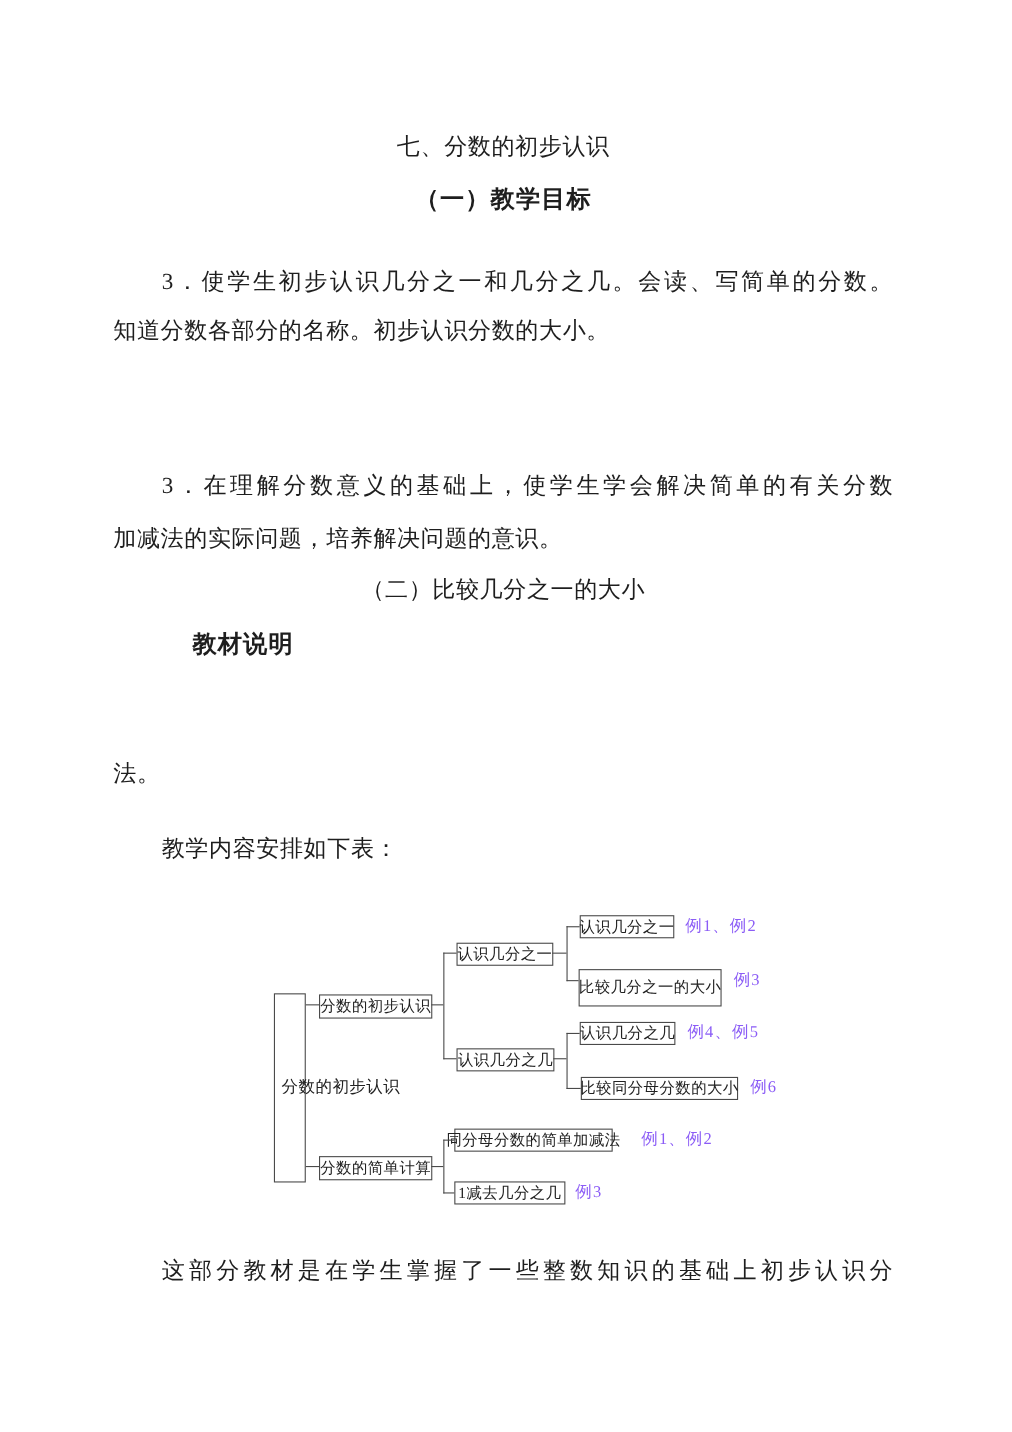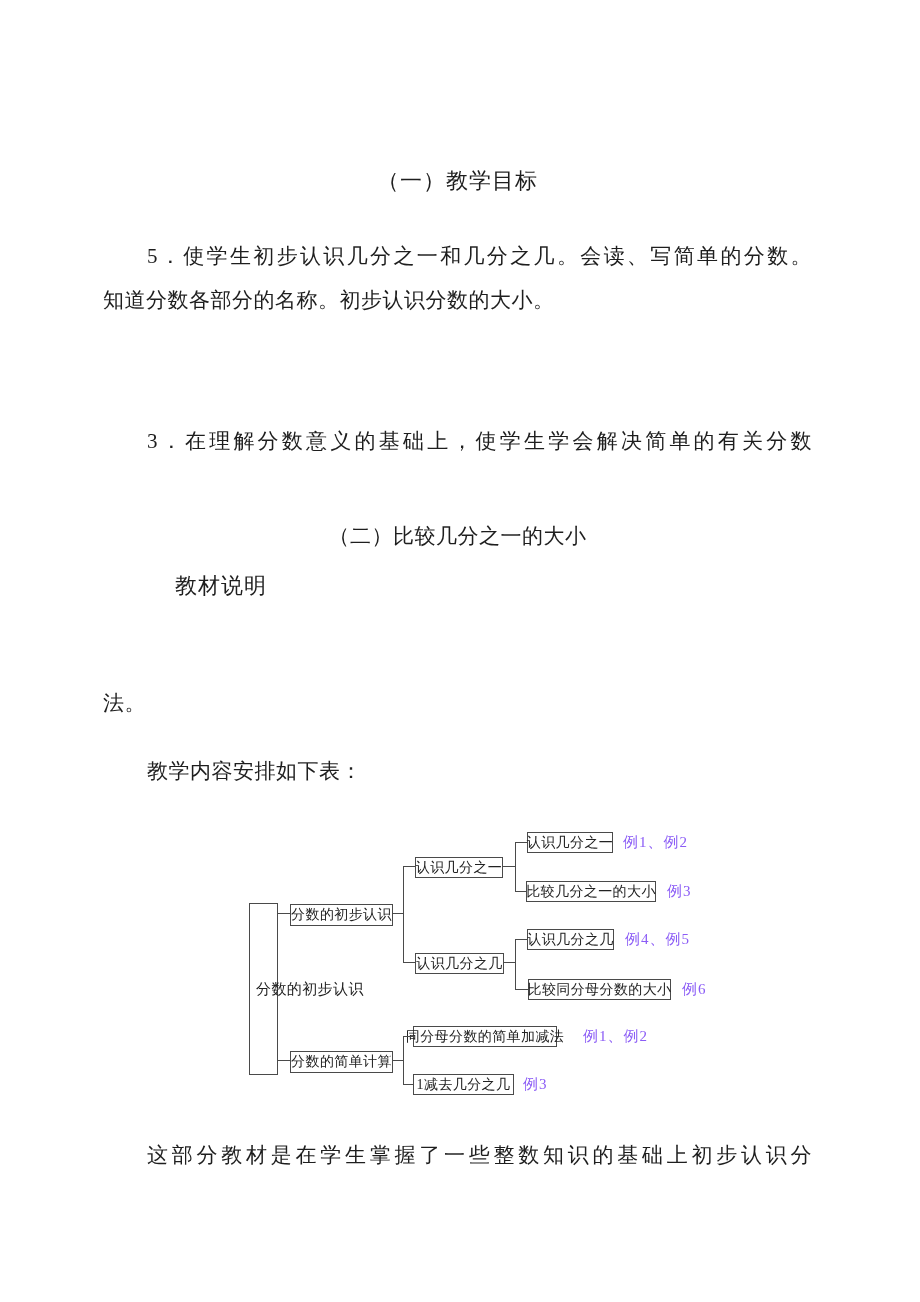--- a/index.html
+++ b/index.html
@@ -25,21 +25,21 @@
   }
   .ln.fill {            
     white-space: normal;
     text-align: justify;
     text-align-last: justify;
   }
   .ln.ind    { text-indent: 44px; }
   .ln.center { text-align: center; white-space: normal; }
   .ln.boldhead {
     font-family: "Liberation Sans", "DejaVu Sans", sans-serif;
-    font-weight: 400;
+    font-weight: 700;
     font-size: 22px;
     letter-spacing: 1px;
   }
   
   .diagram { position: absolute; inset: 0; font-family: "Liberation Serif", "DejaVu Serif", serif; }
   .dbox {
     position: absolute;
     box-sizing: border-box;
     border: 1px solid #4a4a4a;
     display: flex;
@@ -68,27 +68,29 @@
     color: #8b5cf6;
     line-height: 21px;
   }
   .cline { position: absolute; background: #4a4a4a; }
 </style>
 </head>
 <body>
 
 <div class="page">
 
+  <div class="ln center" style="top:121px">七、分数的初步认识</div>
   <div class="ln center boldhead" style="top:168px">（一）教学目标</div>
 
-  <div class="ln ind fill" style="top:244px">5．使学生初步认识几分之一和几分之几。会读、写简单的分数。</div>
+  <div class="ln ind fill" style="top:244px">3．使学生初步认识几分之一和几分之几。会读、写简单的分数。</div>
   <div class="ln" style="top:288px">知道分数各部分的名称。初步认识分数的大小。</div>
 
 
   <div class="ln ind fill" style="top:429px">3．在理解分数意义的基础上，使学生学会解决简单的有关分数</div>
+  <div class="ln" style="top:477px">加减法的实际问题，培养解决问题的意识。</div>
 
   <div class="ln center" style="top:524px">（二）比较几分之一的大小</div>
   <div class="ln boldhead" style="top:573px; text-indent:72px">教材说明</div>
 
   <div class="ln" style="top:691px">法。</div>
 
   <div class="ln ind" style="top:759px">教学内容安排如下表：</div>
 
   <div class="diagram">
 
@@ -98,21 +100,21 @@
 
     <div class="dbox" style="left:290px; top:904px; width:103px; height:22px">分数的初步认识</div>
     <div class="dbox" style="left:290px; top:1051px; width:103px; height:22px">分数的简单计算</div>
 
     <div class="dbox" style="left:415px; top:857px; width:88px; height:21px">认识几分之一</div>
     <div class="dbox" style="left:415px; top:953px; width:89px; height:21px">认识几分之几</div>
 
     <div class="dbox" style="left:527px; top:832px; width:86px; height:21px">认识几分之一</div>
     <div class="ex-label" style="left:623px; top:832px">例1、例2</div>
 
-    <div class="dbox" style="left:526px; top:881px; width:130px; height:21px">比较几分之一的大小</div>
+    <div class="dbox" style="left:526px; top:881px; width:130px; height:34px">比较几分之一的大小</div>
     <div class="ex-label" style="left:667px; top:881px">例3</div>
 
     <div class="dbox" style="left:527px; top:929px; width:87px; height:21px">认识几分之几</div>
     <div class="ex-label" style="left:625px; top:929px">例4、例5</div>
 
     <div class="dbox" style="left:528px; top:979px; width:143px; height:21px">比较同分母分数的大小</div>
     <div class="ex-label" style="left:682px; top:979px">例6</div>
 
     <div class="dbox" style="left:413px; top:1026px; width:144px; height:21px">同分母分数的简单加减法</div>
     <div class="ex-label" style="left:583px; top:1026px">例1、例2</div>

